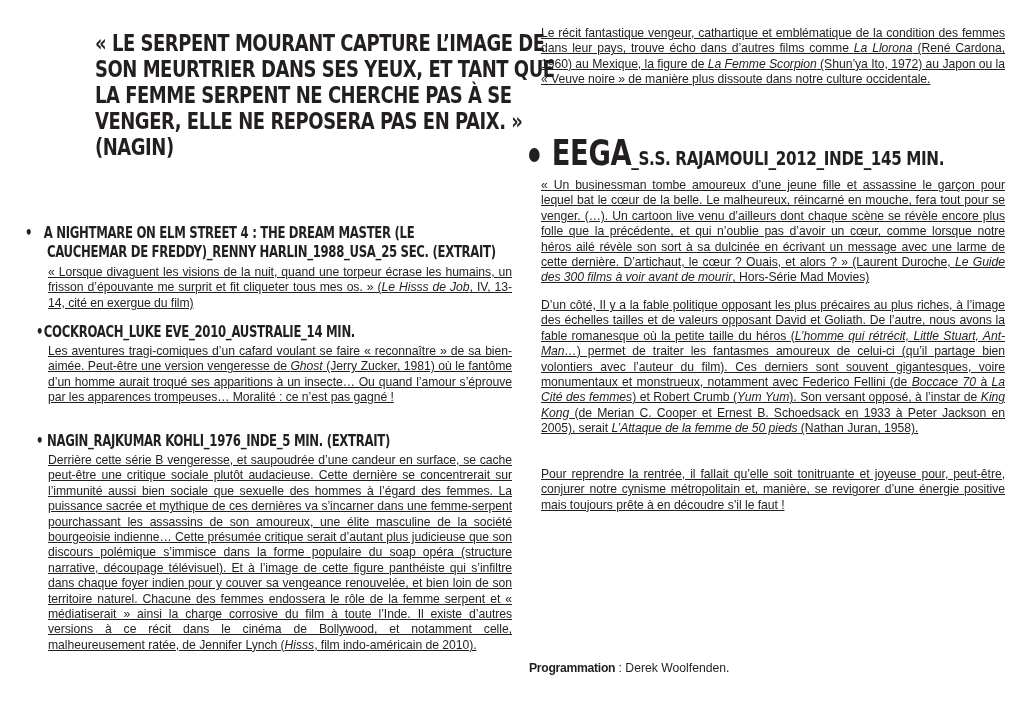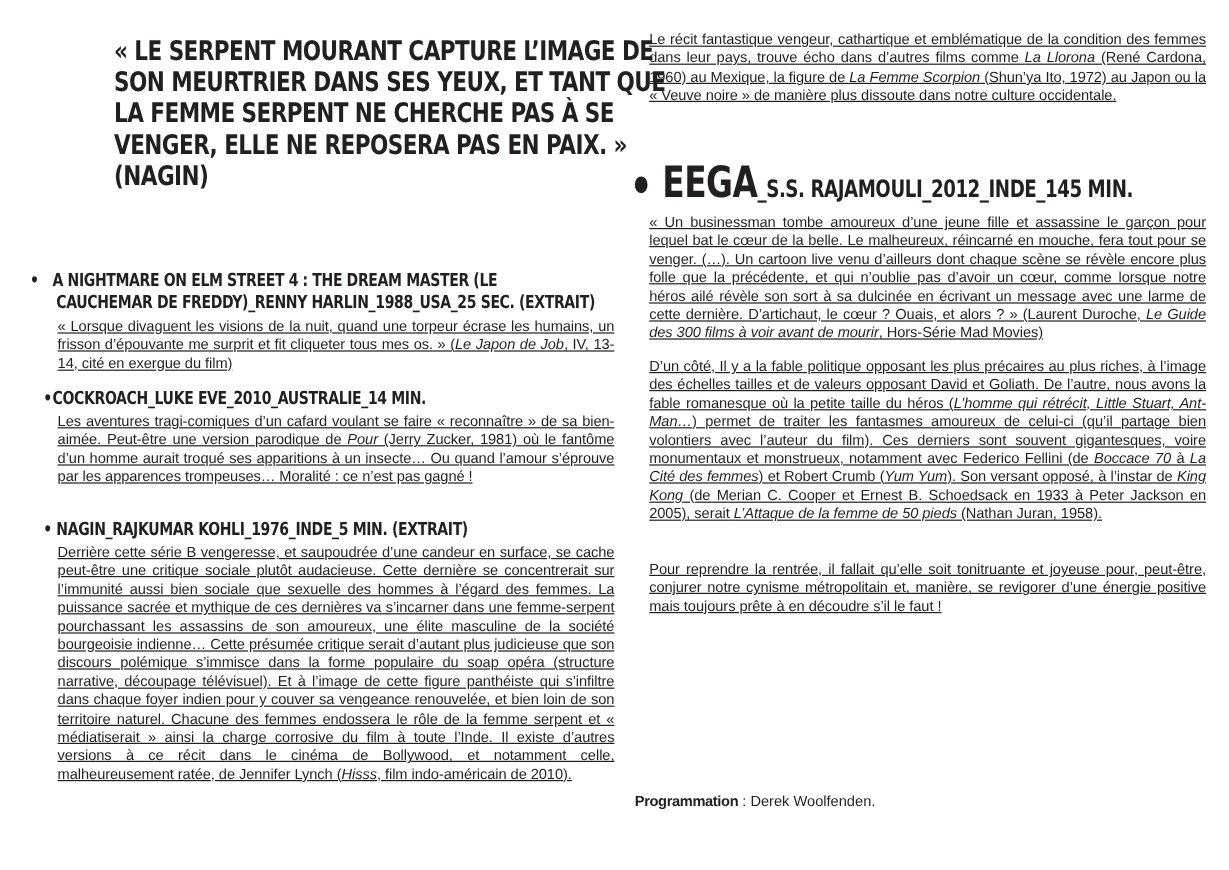--- a/index.html
+++ b/index.html
@@ -121,28 +121,28 @@
 <body>
 
 <div class="col col-left">
 
   <div class="pull-quote">« LE SERPENT MOURANT CAPTURE L’IMAGE DE SON MEURTRIER DANS SES YEUX, ET TANT QUE LA FEMME SERPENT NE CHERCHE PAS À SE VENGER, ELLE NE REPOSERA PAS EN PAIX. » (NAGIN)</div>
 
   <div class="film-heading" style="top:224px;">
     <span class="indent"><span class="bullet">•</span><span>A NIGHTMARE ON ELM STREET 4 : THE DREAM MASTER (LE CAUCHEMAR DE FREDDY)_RENNY HARLIN_1988_USA_25 SEC. (EXTRAIT)</span></span>
   </div>
   <div class="body-text" style="top:265px;">
-    <span>« Lorsque divaguent les visions de la nuit, quand une torpeur écrase les humains, un frisson d’épouvante me surprit et fit cliqueter tous mes os. » (</span><i>Le Japon de Job</i><span>, IV, 13-14, cité en exergue du film)</span>
+    <span>« Lorsque divaguent les visions de la nuit, quand une torpeur écrase les humains, un frisson d’épouvante me surprit et fit cliqueter tous mes os. » (</span><i>Le Hisss de Job</i><span>, IV, 13-14, cité en exergue du film)</span>
   </div>
 
   <div class="film-heading" style="top:323px;">
     <span class="bullet">•</span><span>COCKROACH_LUKE EVE_2010_AUSTRALIE_14 MIN.</span>
   </div>
   <div class="body-text" style="top:344px;">
-    <span>Les aventures tragi-comiques d’un cafard voulant se faire « reconnaître » de sa bien-aimée. Peut-être une version parodique de </span><i>Pour</i><span> (Jerry Zucker, 1981) où le fantôme d’un homme aurait troqué ses apparitions à un insecte… Ou quand l’amour s’éprouve par les apparences trompeuses… Moralité : ce n’est pas gagné !</span>
+    <span>Les aventures tragi-comiques d’un cafard voulant se faire « reconnaître » de sa bien-aimée. Peut-être une version vengeresse de </span><i>Ghost</i><span> (Jerry Zucker, 1981) où le fantôme d’un homme aurait troqué ses apparitions à un insecte… Ou quand l’amour s’éprouve par les apparences trompeuses… Moralité : ce n’est pas gagné !</span>
   </div>
 
   <div class="film-heading" style="top:432px;">
     <span class="bullet">•</span><span style="padding-left:4px;">NAGIN_RAJKUMAR KOHLI_1976_INDE_5 MIN. (EXTRAIT)</span>
   </div>
   <div class="body-text" style="top:453px;">
     <span>Derrière cette série B vengeresse, et saupoudrée d’une candeur en surface, se cache peut-être une critique sociale plutôt audacieuse. Cette dernière se concentrerait sur l’immunité aussi bien sociale que sexuelle des hommes à l’égard des femmes. La puissance sacrée et mythique de ces dernières va s’incarner dans une femme-serpent pourchassant les assassins de son amoureux, une élite masculine de la société bourgeoisie indienne… Cette présumée critique serait d’autant plus judicieuse que son discours polémique s’immisce dans la forme populaire du soap opéra (structure narrative, découpage télévisuel). Et à l’image de cette figure panthéiste qui s’infiltre dans chaque foyer indien pour y couver sa vengeance renouvelée, et bien loin de son territoire naturel. Chacune des femmes endossera le rôle de la femme serpent et « médiatiserait » ainsi la charge corrosive du film à toute l’Inde. Il existe d’autres versions à ce récit dans le cinéma de Bollywood, et notamment celle, malheureusement ratée, de Jennifer Lynch (</span><i>Hisss</i><span>, film indo-américain de 2010).</span>
   </div>
 
 </div>

